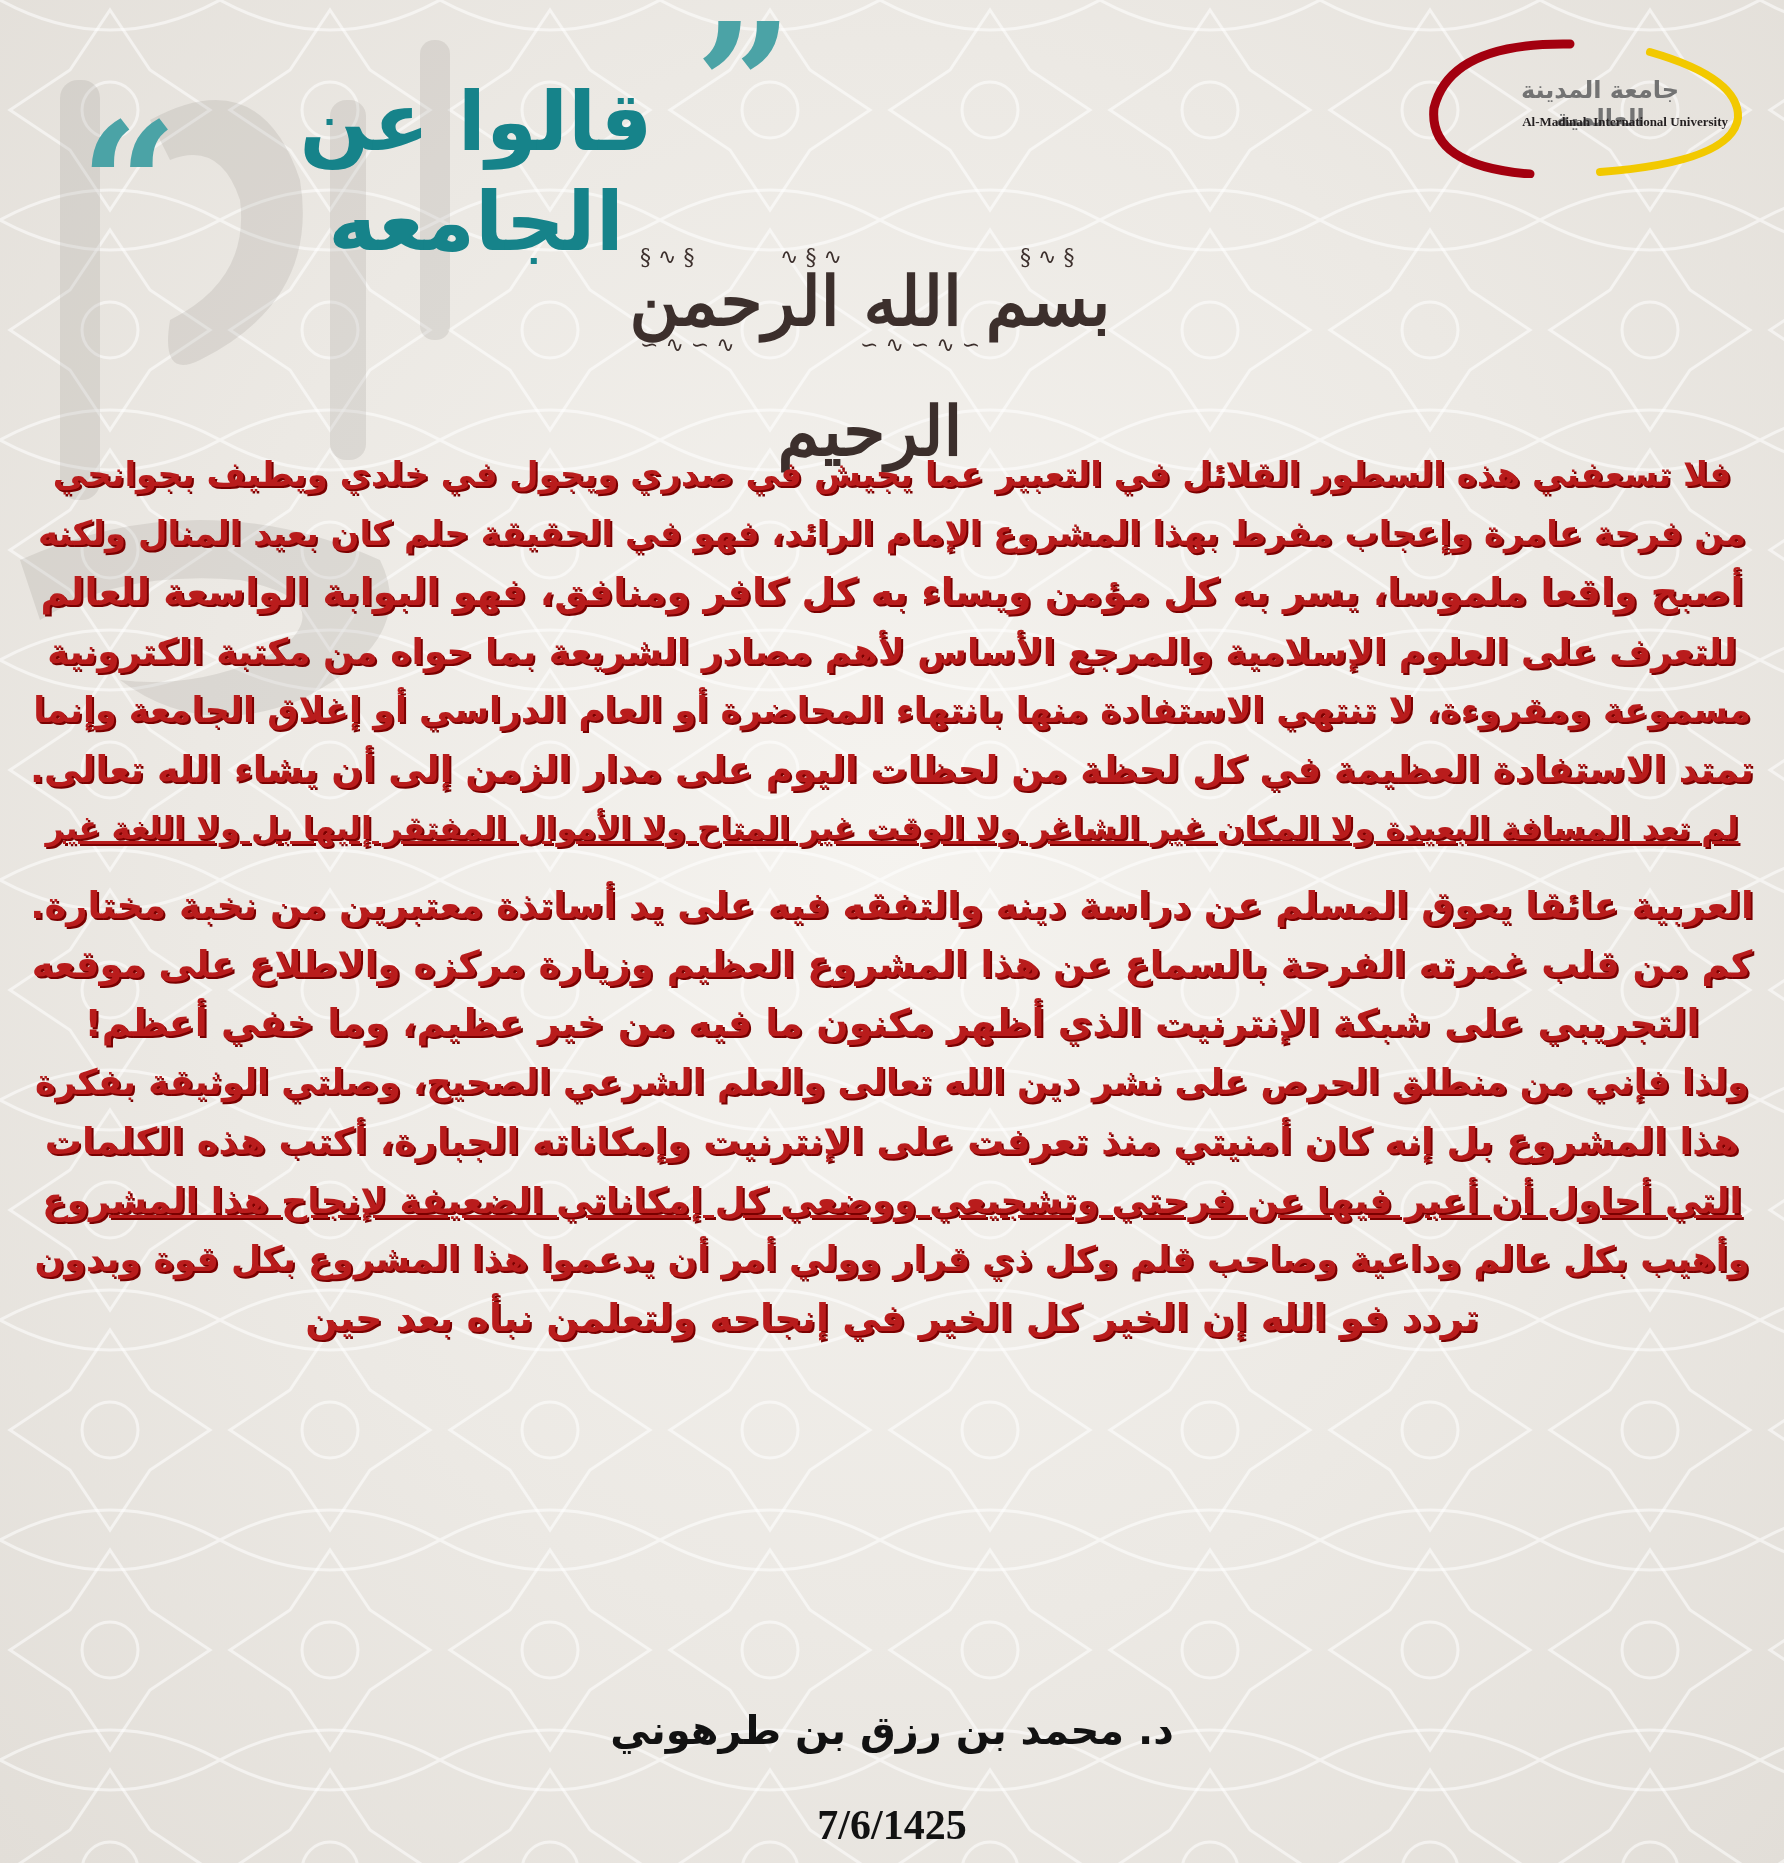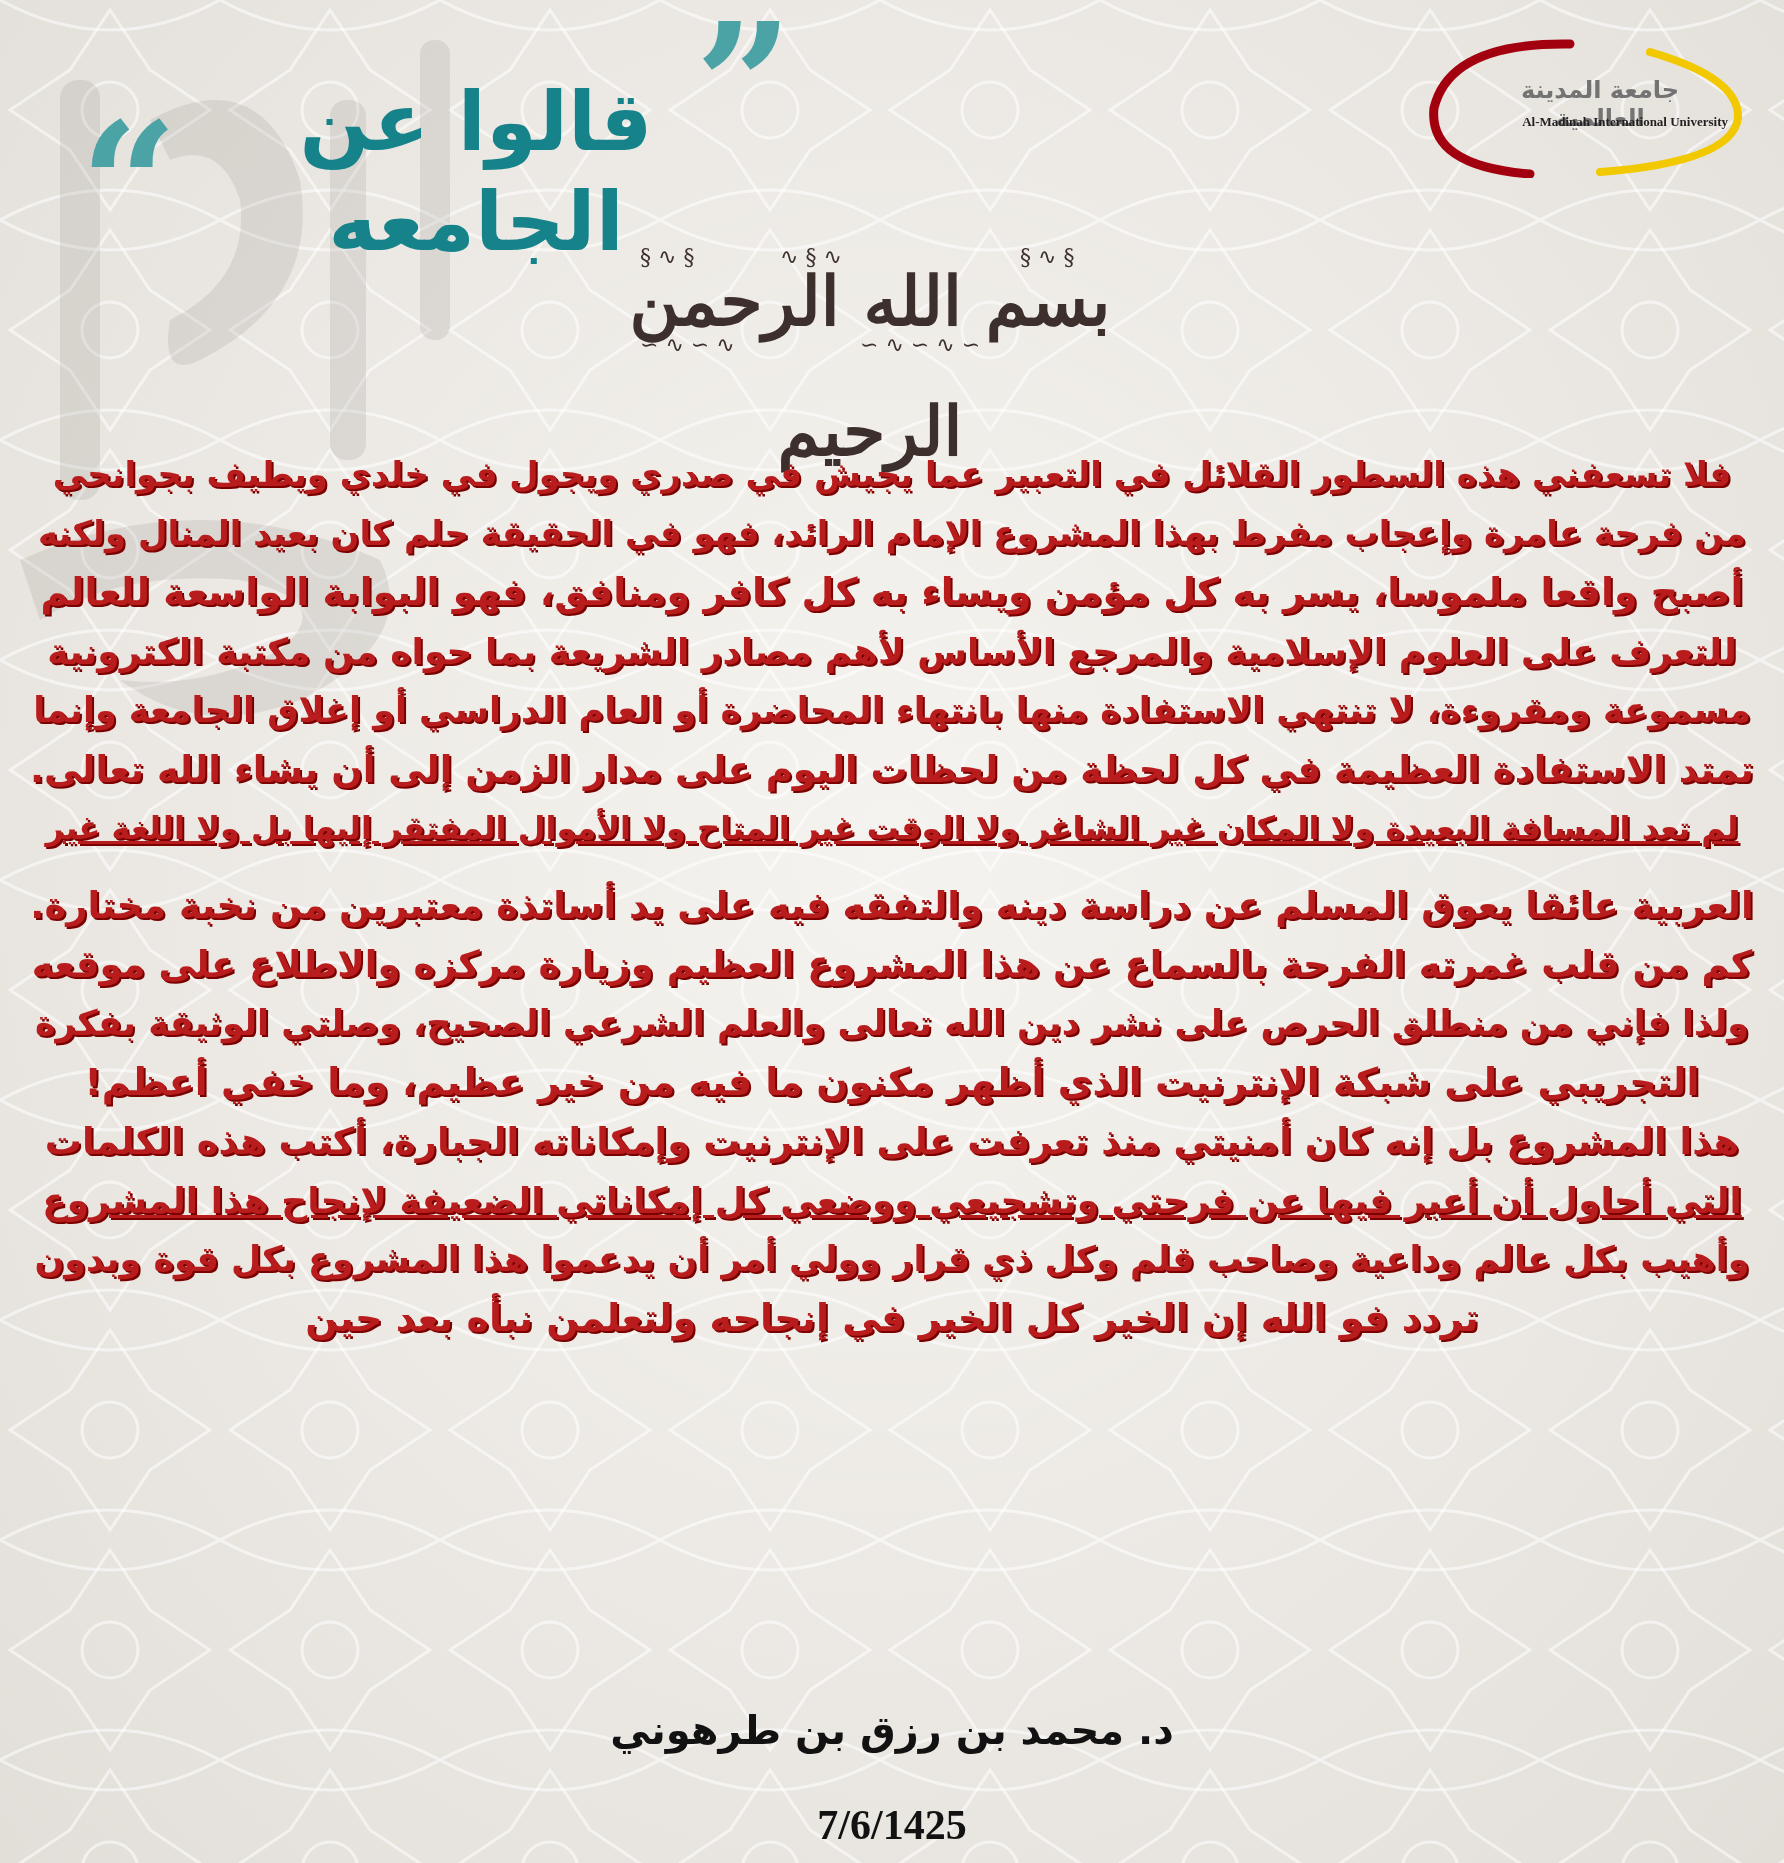--- a/index.html
+++ b/index.html
@@ -128,22 +128,22 @@
 <div class="body-text" style="color: #b91c1c;">
   <div class="line" style="font-size: 34px;">فلا تسعفني هذه السطور القلائل في التعبير عما يجيش في صدري ويجول في خلدي ويطيف بجوانحي</div>
   <div class="line" style="font-size: 34px;">من فرحة عامرة وإعجاب مفرط بهذا المشروع الإمام الرائد، فهو في الحقيقة حلم كان بعيد المنال ولكنه</div>
   <div class="line">أصبح واقعا ملموسا، يسر به كل مؤمن ويساء به كل كافر ومنافق، فهو البوابة الواسعة للعالم</div>
   <div class="line" style="font-size: 36px;">للتعرف على العلوم الإسلامية والمرجع الأساس لأهم مصادر الشريعة بما حواه من مكتبة الكترونية</div>
   <div class="line" style="font-size: 35px;">مسموعة ومقروءة، لا تنتهي الاستفادة منها بانتهاء المحاضرة أو العام الدراسي أو إغلاق الجامعة وإنما</div>
   <div class="line" style="font-size: 37px;">تمتد الاستفادة العظيمة في كل لحظة من لحظات اليوم على مدار الزمن إلى أن يشاء الله تعالى.</div>
   <div class="line" style="font-size: 32px; text-decoration: underline;">لم تعد المسافة البعيدة ولا المكان غير الشاغر ولا الوقت غير المتاح ولا الأموال المفتقر إليها بل ولا اللغة غير</div>
   <div class="line" style="font-size: 37px; margin-top: 18px;">العربية عائقا يعوق المسلم عن دراسة دينه والتفقه فيه على يد أساتذة معتبرين من نخبة مختارة.</div>
   <div class="line" style="font-size: 37px;">كم من قلب غمرته الفرحة بالسماع عن هذا المشروع العظيم وزيارة مركزه والاطلاع على موقعه</div>
+  <div class="line">التجريبي على شبكة الإنترنيت الذي أظهر مكنون ما فيه من خير عظيم، وما خفي أعظم!</div>
   <div class="line" style="font-size: 35px;">ولذا فإني من منطلق الحرص على نشر دين الله تعالى والعلم الشرعي الصحيح، وصلتي الوثيقة بفكرة</div>
-  <div class="line">التجريبي على شبكة الإنترنيت الذي أظهر مكنون ما فيه من خير عظيم، وما خفي أعظم!</div>
   <div class="line" style="font-size: 37px;">هذا المشروع بل إنه كان أمنيتي منذ تعرفت على الإنترنيت وإمكاناته الجبارة، أكتب هذه الكلمات</div>
   <div class="line" style="font-size: 36px; text-decoration: underline;">التي أحاول أن أعبر فيها عن فرحتي وتشجيعي ووضعي كل إمكاناتي الضعيفة لإنجاح هذا المشروع</div>
   <div class="line" style="font-size: 35px;">وأهيب بكل عالم وداعية وصاحب قلم وكل ذي قرار وولي أمر أن يدعموا هذا المشروع بكل قوة وبدون</div>
   <div class="line">تردد فو الله إن الخير كل الخير في إنجاحه ولتعلمن نبأه بعد حين</div>
 </div>
 
 <div class="signature">د. محمد بن رزق بن طرهوني</div>
 <div class="date">7/6/1425</div>
 
 </body></html>

